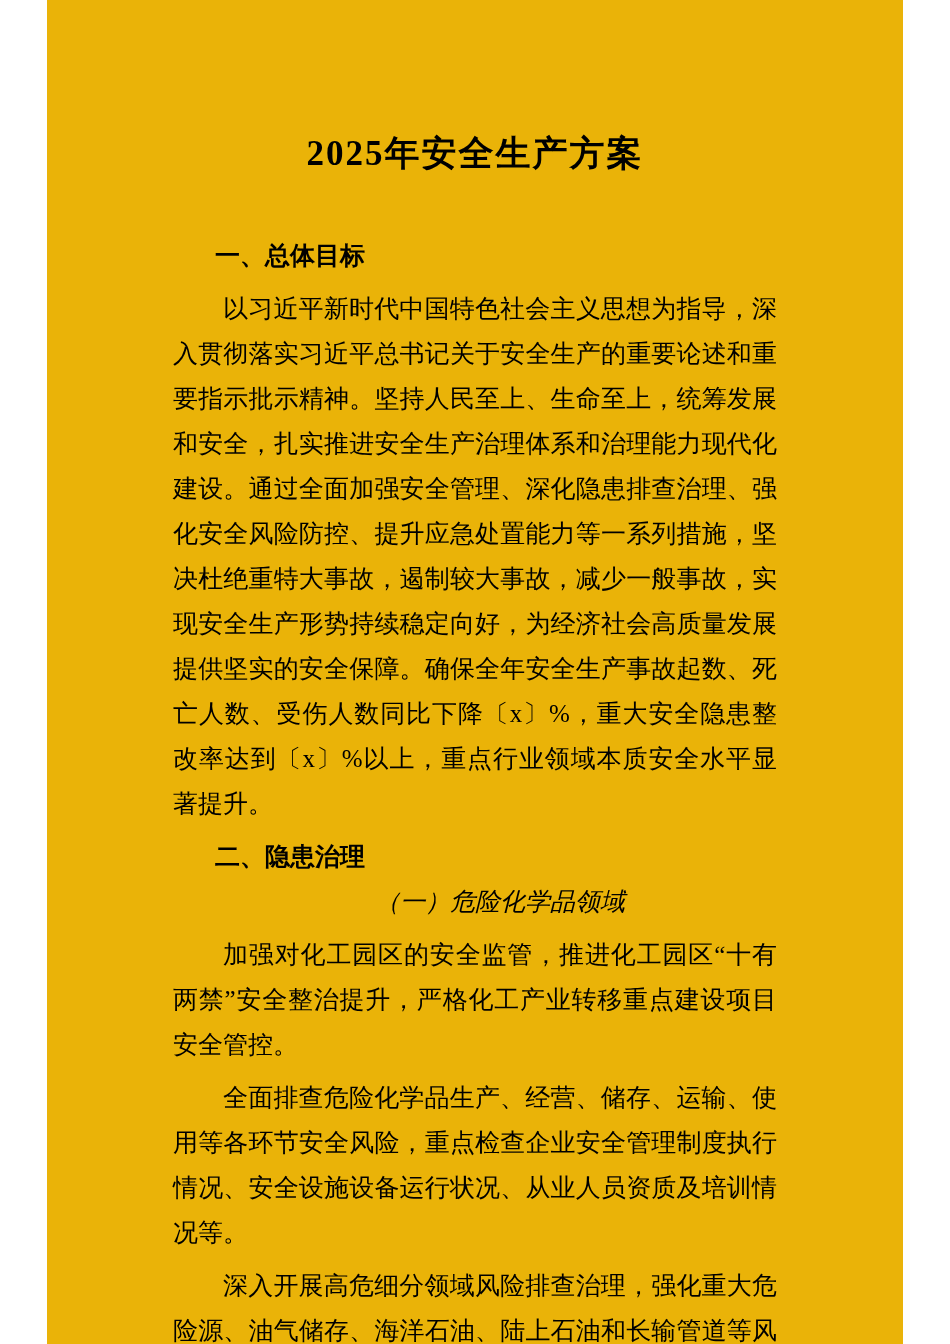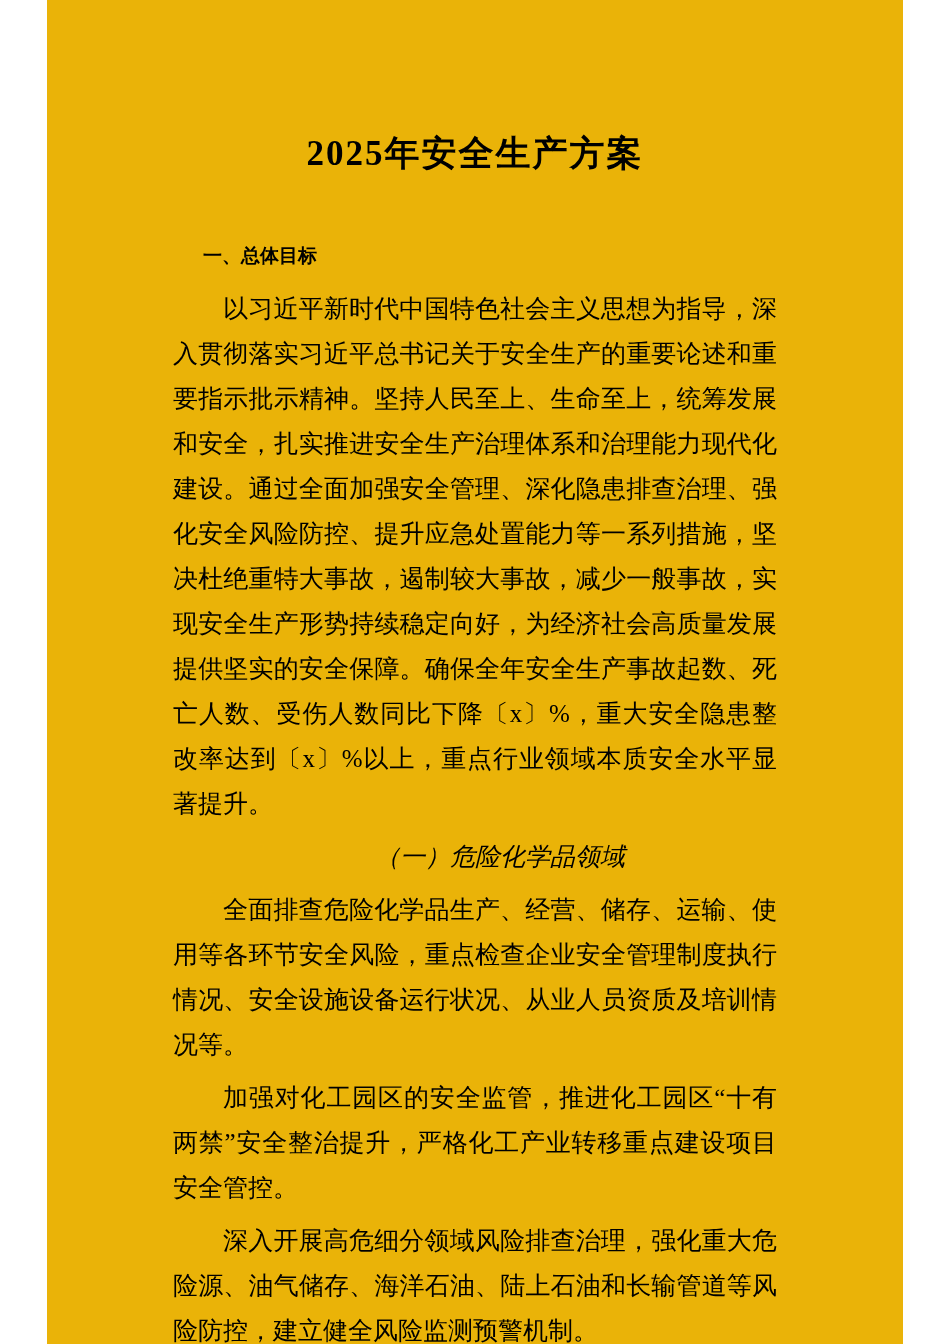--- a/index.html
+++ b/index.html
@@ -19,21 +19,21 @@
   }
   .doc-title {
     font-size: 35px;
     font-weight: 700;
     text-align: center;
     letter-spacing: 2px;
     margin: 0 0 56px 0;
     font-family: "Liberation Serif", "DejaVu Serif", serif;
   }
   .heading {
-    font-size: 19px;
+    font-size: 25px;
     font-weight: 700;
     font-family: Liberation Serif, serif;
     text-indent: 2em;
     line-height: 45px;
     margin: 0;
     padding: 0;
   }
   .subheading {
     font-size: 25px;
     font-style: italic;
@@ -60,22 +60,23 @@
 <body>
 
 <div class="page">
 
   <h1 class="doc-title">2025年安全生产方案</h1>
 
   <h2 class="heading">一、总体目标</h2>
 
   <p class="para">以习近平新时代中国特色社会主义思想为指导，深入贯彻落实习近平总书记关于安全生产的重要论述和重要指示批示精神。坚持人民至上、生命至上，统筹发展和安全，扎实推进安全生产治理体系和治理能力现代化建设。通过全面加强安全管理、深化隐患排查治理、强化安全风险防控、提升应急处置能力等一系列措施，坚决杜绝重特大事故，遏制较大事故，减少一般事故，实现安全生产形势持续稳定向好，为经济社会高质量发展提供坚实的安全保障。确保全年安全生产事故起数、死亡人数、受伤人数同比下降〔x〕%，重大安全隐患整改率达到〔x〕%以上，重点行业领域本质安全水平显著提升。</p>
 
+  <h2 class="heading">二、隐患治理</h2>
 
   <h3 class="subheading">（一）危险化学品领域</h3>
 
+  <p class="para">加强对化工园区的安全监管，推进化工园区“十有两禁”安全整治提升，严格化工产业转移重点建设项目安全管控。</p>
+
   <p class="para">全面排查危险化学品生产、经营、储存、运输、使用等各环节安全风险，重点检查企业安全管理制度执行情况、安全设施设备运行状况、从业人员资质及培训情况等。</p>
-
-  <p class="para">加强对化工园区的安全监管，推进化工园区“十有两禁”安全整治提升，严格化工产业转移重点建设项目安全管控。</p>
 
   <p class="para">深入开展高危细分领域风险排查治理，强化重大危险源、油气储存、海洋石油、陆上石油和长输管道等风险防控，建立健全风险监测预警机制。</p>
 
 </div>
 
 </body></html>

